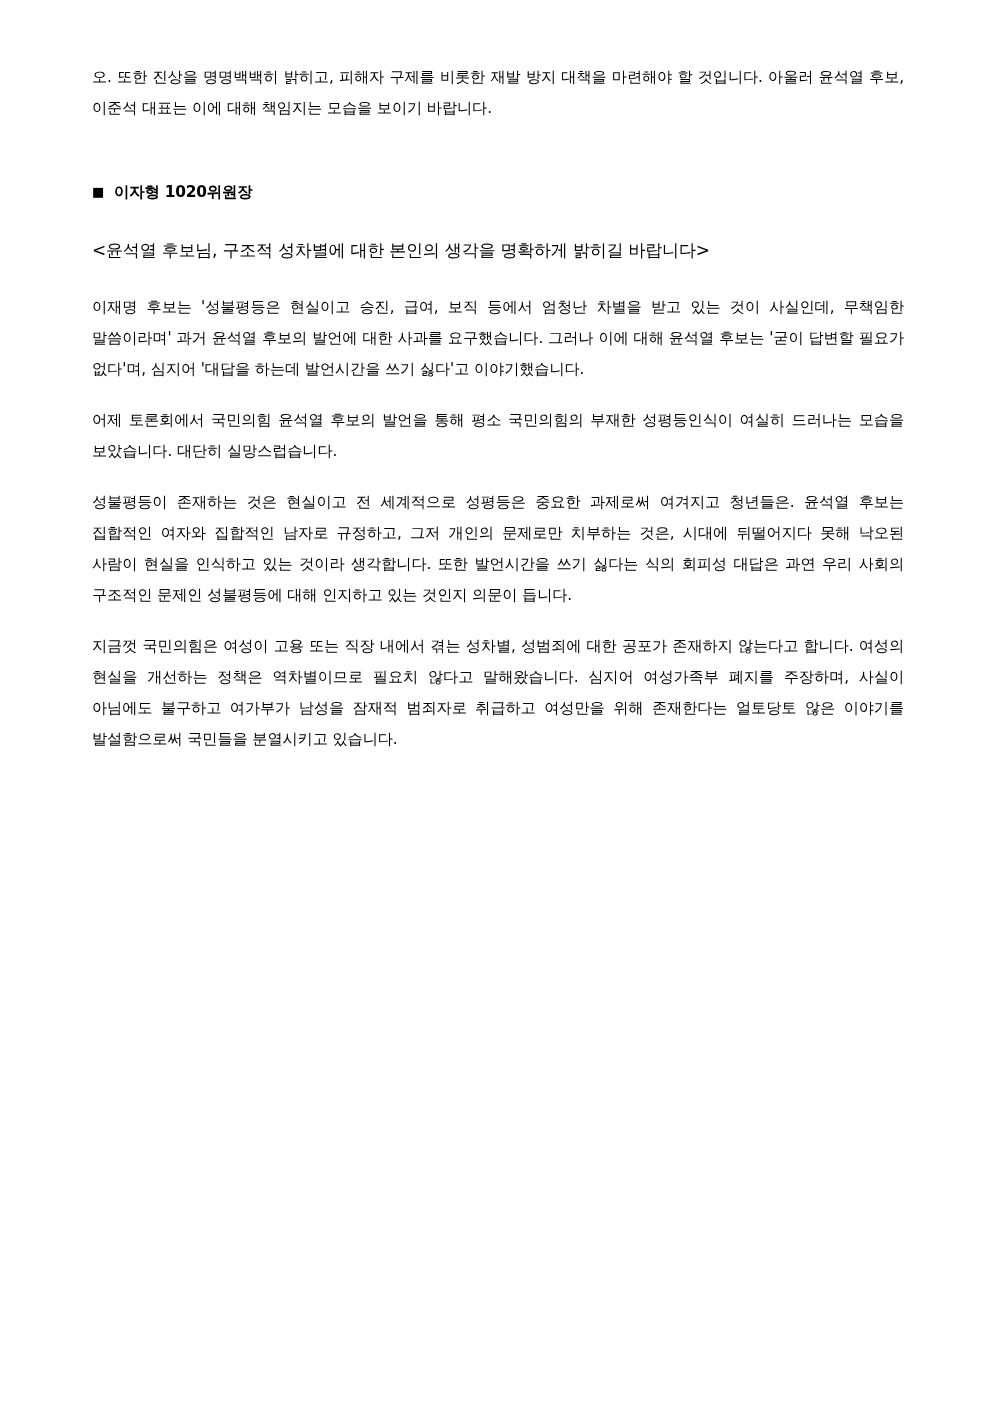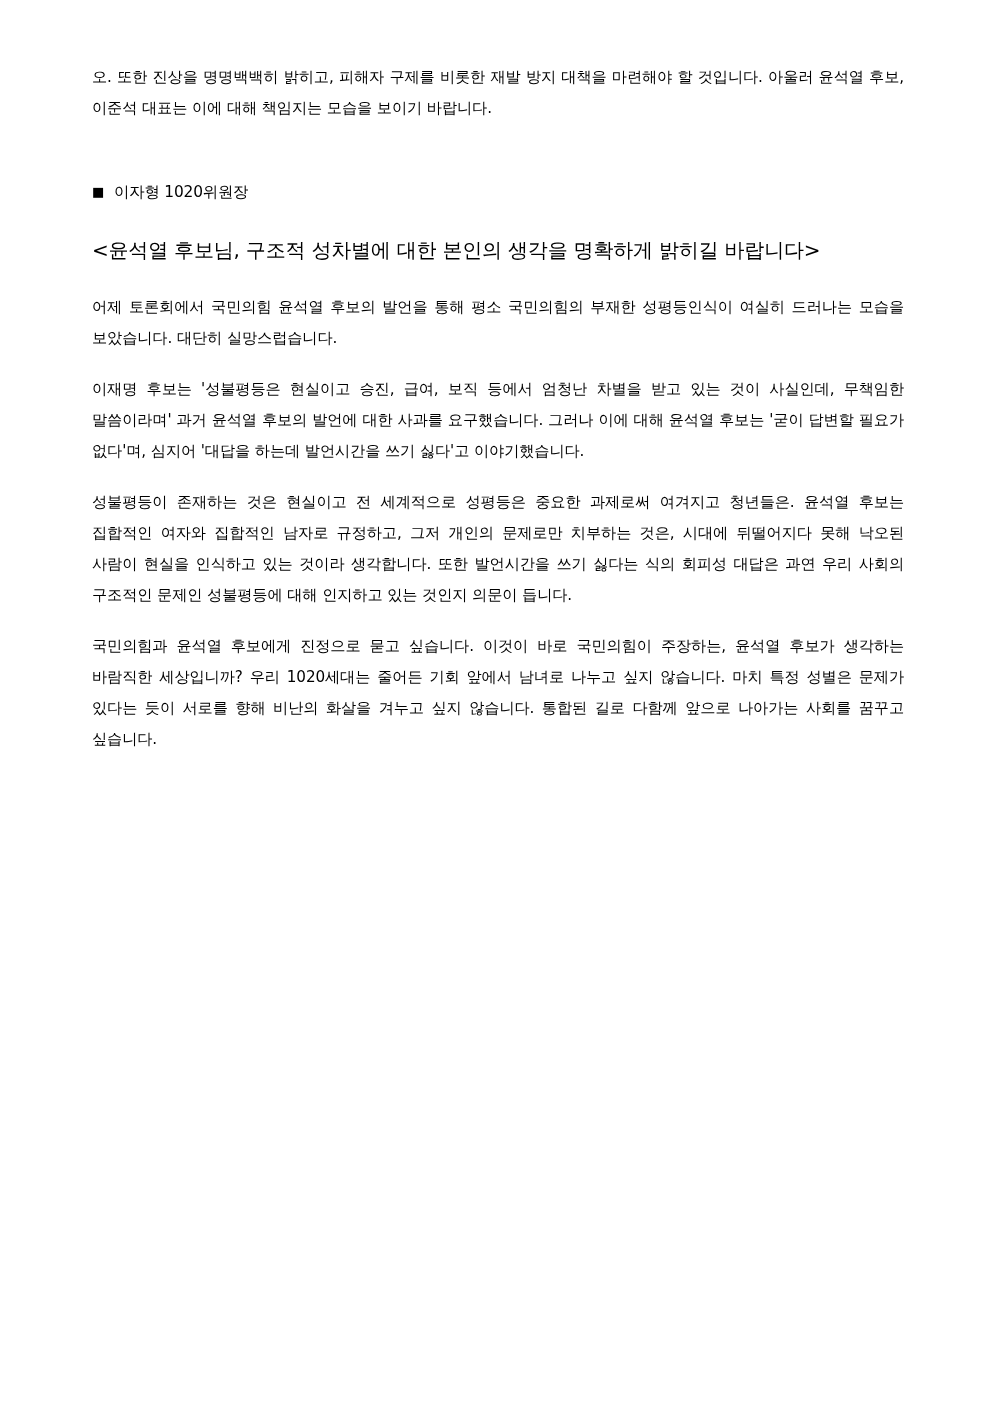--- a/index.html
+++ b/index.html
@@ -30,50 +30,50 @@
     margin: 0 0 20px 0;
     text-align-last: left;
   }
   .para.intro {
     margin-bottom: 54px;
   }
   .section-head {
     font-size: 15.4px;
     line-height: 28px;
     margin: 0 0 30px 0;
-    font-weight: 400;
+    font-weight: 700;
     letter-spacing: -0.2px;
   }
   .section-head .marker {
     display: inline-block;
     margin-right: 10px;
     font-size: 13px;
     vertical-align: 1px;
   }
   .section-head .title-text {
     display: inline-block;
   }
   .subtitle {
-    font-size: 20px;
+    font-size: 17px;
     line-height: 28px;
     margin: 0 0 28px 0;
     letter-spacing: -0.2px;
   }
 </style>
 </head>
 <body>
 
 <div class="page">
 
   <p class="para intro">오.  또한 진상을 명명백백히 밝히고, 피해자 구제를 비롯한 재발 방지 대책을 마련해야 할 것입니다. 아울러 윤석열 후보, 이준석 대표는 이에 대해 책임지는 모습을 보이기 바랍니다.</p>
 
   <div class="section-head">
     <span class="marker">■</span><span class="title-text">이자형  1020위원장</span>
   </div>
 
   <p class="subtitle">&lt;윤석열 후보님, 구조적 성차별에 대한 본인의 생각을 명확하게 밝히길 바랍니다&gt;</p>
 
+  <p class="para">이재명 후보는 '성불평등은 현실이고 승진, 급여, 보직 등에서 엄청난 차별을 받고 있는 것이 사실인데, 무책임한 말씀이라며' 과거 윤석열 후보의 발언에 대한 사과를 요구했습니다. 그러나 이에 대해 윤석열 후보는 '굳이 답변할 필요가 없다'며, 심지어 '대답을 하는데 발언시간을 쓰기 싫다'고 이야기했습니다.</p>
   <p class="para">어제 토론회에서 국민의힘 윤석열 후보의 발언을 통해 평소 국민의힘의 부재한 성평등인식이 여실히 드러나는 모습을 보았습니다.  대단히 실망스럽습니다.</p>
-  <p class="para">이재명 후보는 '성불평등은 현실이고 승진, 급여, 보직 등에서 엄청난 차별을 받고 있는 것이 사실인데, 무책임한 말씀이라며' 과거 윤석열 후보의 발언에 대한 사과를 요구했습니다. 그러나 이에 대해 윤석열 후보는 '굳이 답변할 필요가 없다'며, 심지어 '대답을 하는데 발언시간을 쓰기 싫다'고 이야기했습니다.</p>
   <p class="para">성불평등이 존재하는 것은 현실이고 전 세계적으로 성평등은 중요한 과제로써 여겨지고 청년들은. 윤석열 후보는 집합적인 여자와 집합적인 남자로 규정하고, 그저 개인의 문제로만 치부하는 것은, 시대에 뒤떨어지다 못해 낙오된 사람이 현실을 인식하고 있는 것이라 생각합니다. 또한 발언시간을 쓰기 싫다는 식의 회피성 대답은 과연 우리 사회의 구조적인 문제인 성불평등에 대해 인지하고 있는 것인지 의문이 듭니다.</p>
-  <p class="para">국민의힘과 윤석열 후보에게 진정으로 묻고 싶습니다. 이것이 바로 국민의힘이 주장하는, 윤석열 후보가 생각하는 바람직한 세상입니까? 우리 1020세대는 줄어든 기회 앞에서 남녀로 나누고 싶지 않습니다. 마치 특정 성별은 문제가 있다는 듯이 서로를 향해 비난의 화살을 겨누고 싶지 않습니다. 통합된 길로 다함께 앞으로 나아가는 사회를 꿈꾸고 싶습니다.</p>
+  <p class="para">지금껏 국민의힘은 여성이 고용 또는 직장 내에서 겪는 성차별, 성범죄에 대한 공포가 존재하지 않는다고 합니다. 여성의 현실을 개선하는 정책은 역차별이므로 필요치 않다고 말해왔습니다. 심지어 여성가족부 폐지를 주장하며, 사실이 아님에도 불구하고 여가부가 남성을 잠재적 범죄자로 취급하고 여성만을 위해 존재한다는 얼토당토 않은 이야기를 발설함으로써 국민들을 분열시키고 있습니다.</p>
 
 </div>
 
 </body></html>

